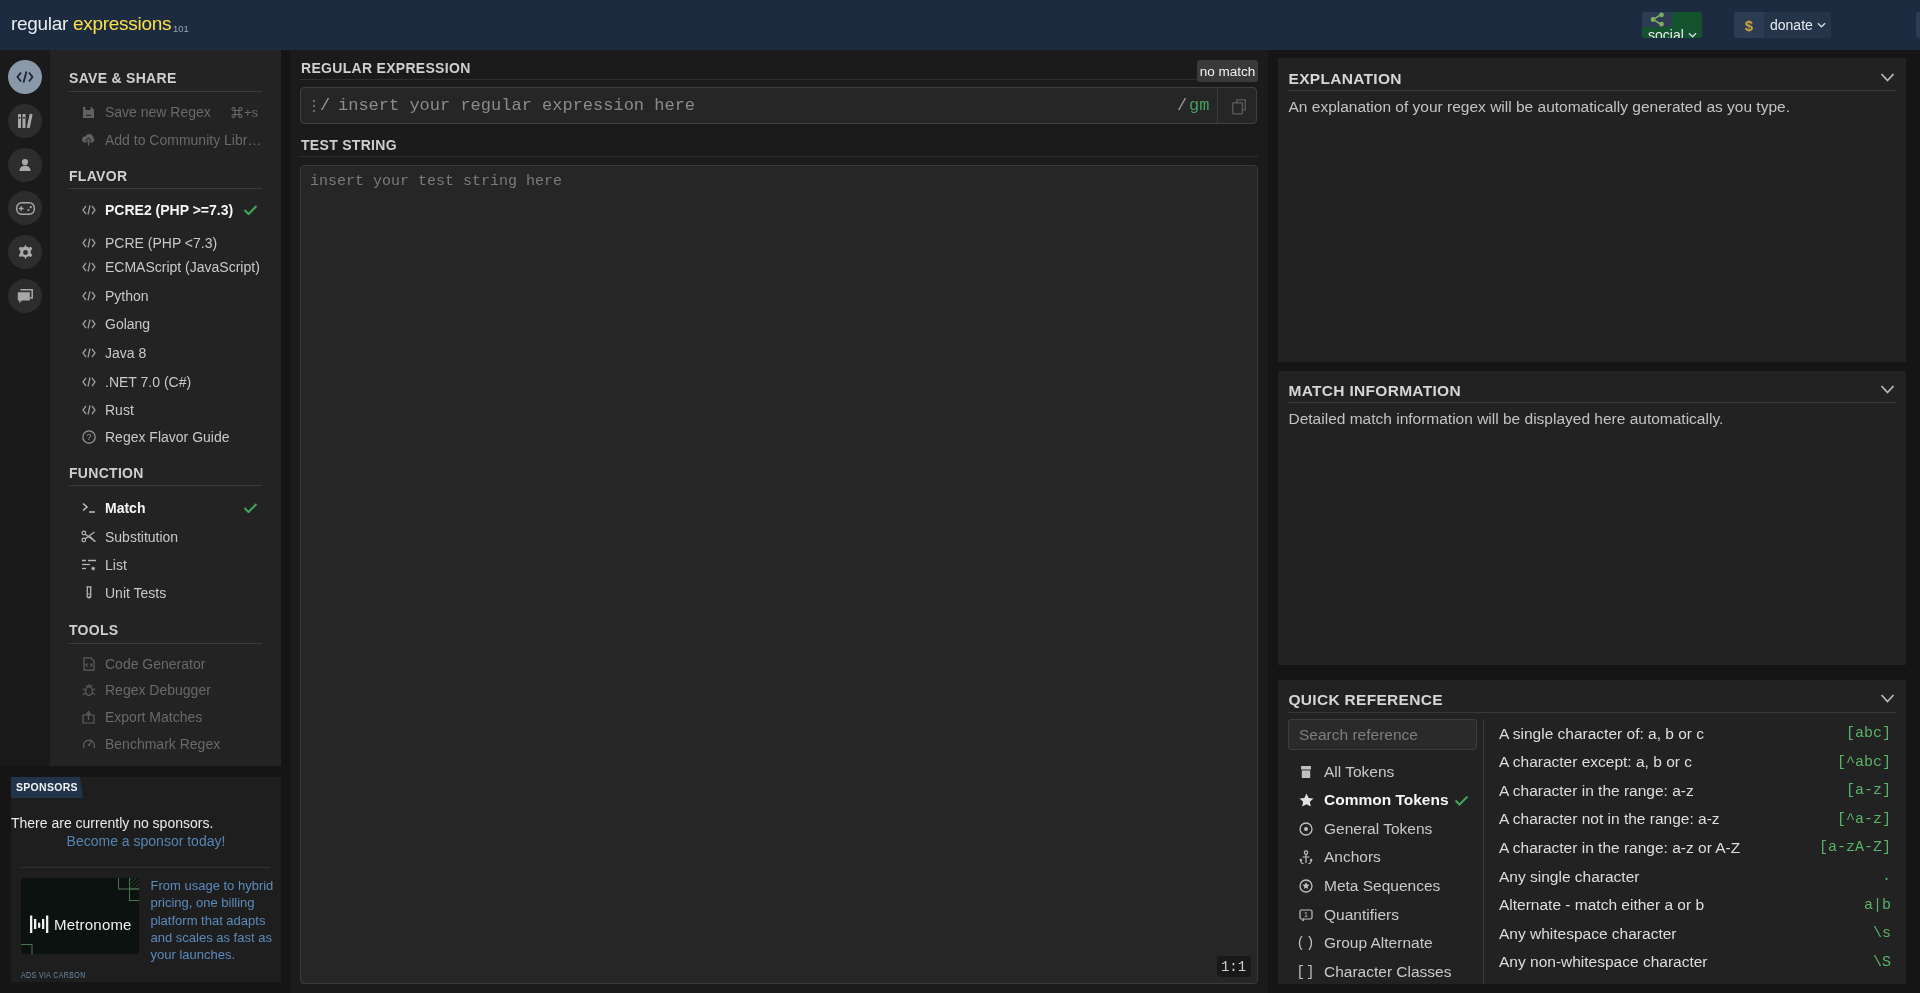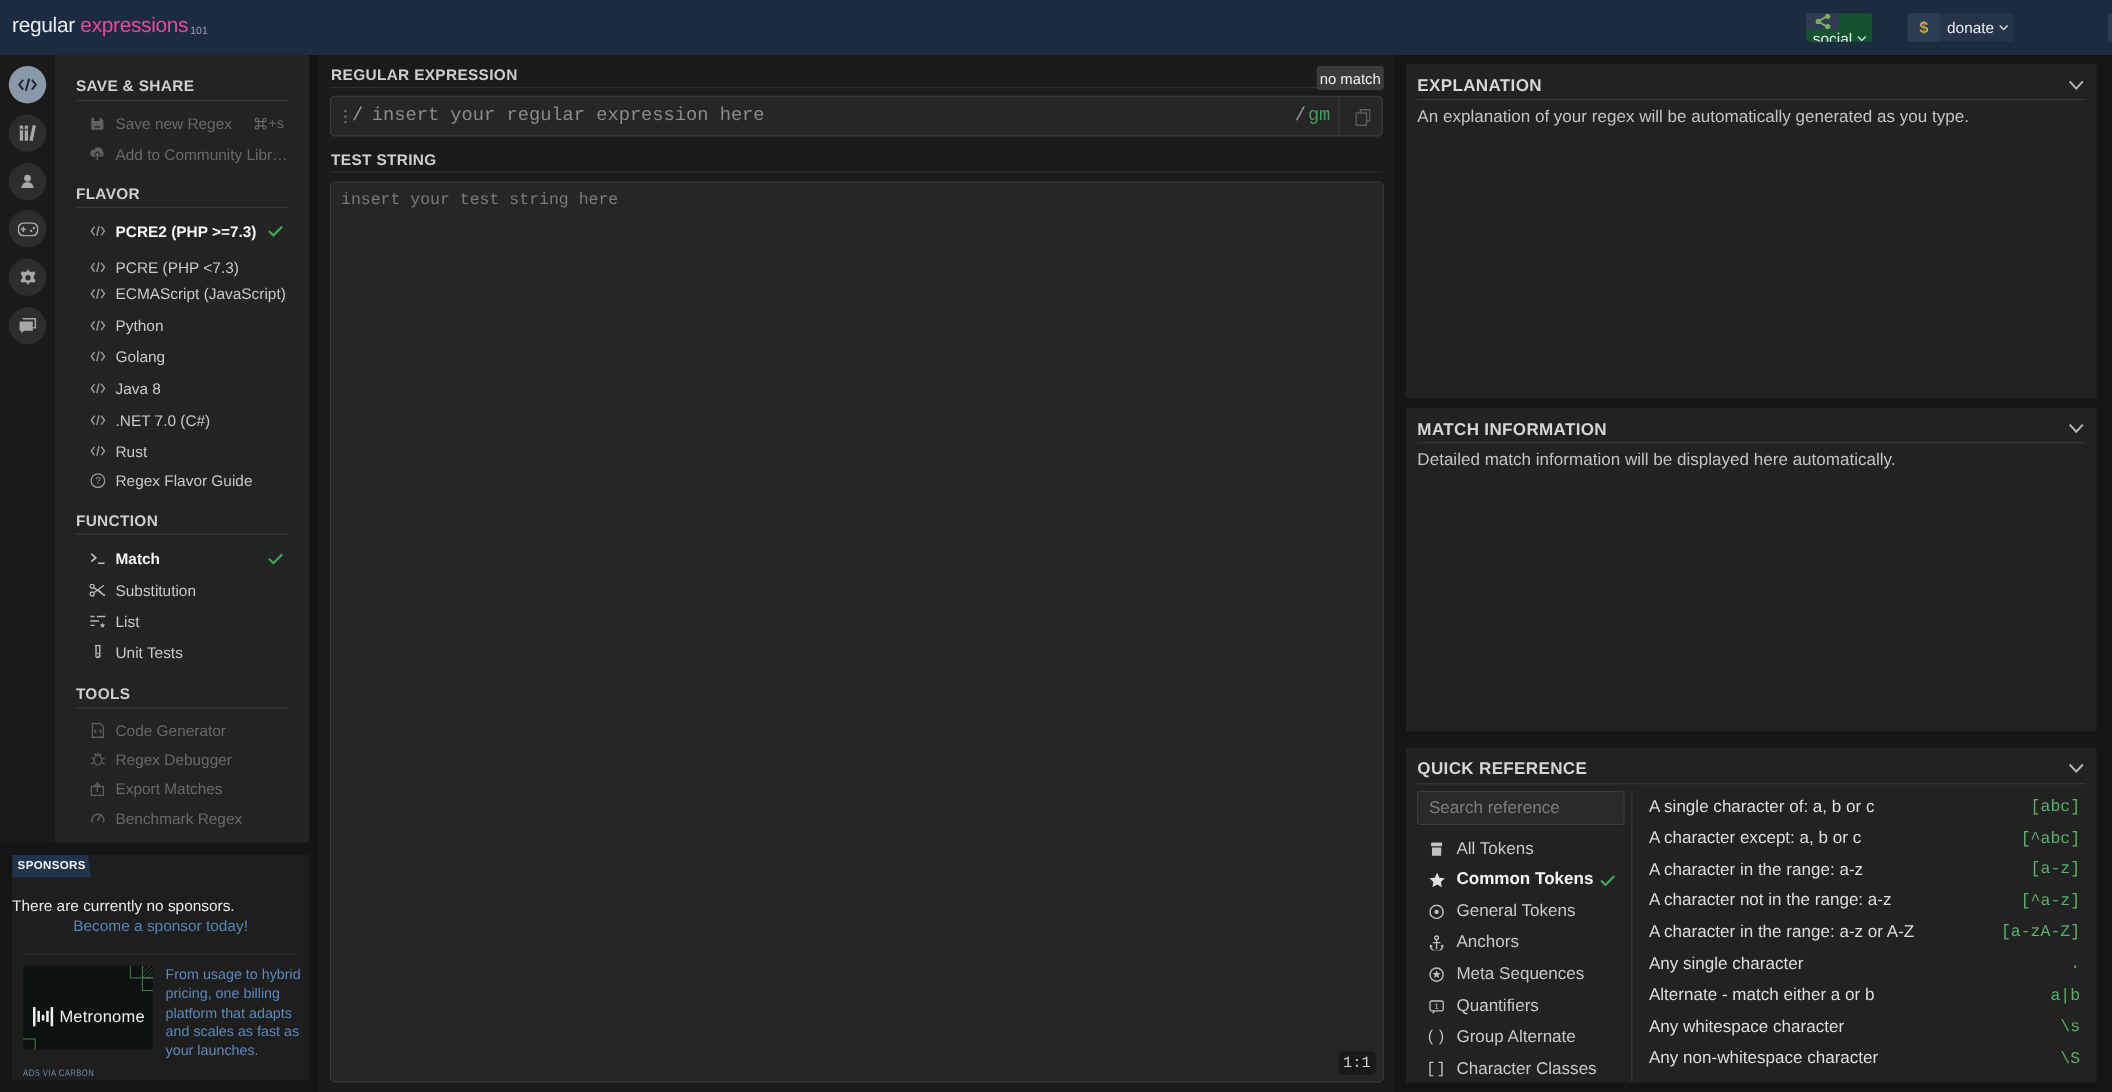--- a/index.html
+++ b/index.html
@@ -23,21 +23,21 @@
 .qrow .qchk { margin-left:5px; }
 .qrow .sel { color:#f5f5f5; font-weight:bold; }
 .rrow { position:absolute; left:221px; width:392px; height:22px; margin-top:-11px; display:flex; align-items:center;
   font-size:15.5px; color:#dedede; white-space:nowrap; }
 .rrow .rcode { position:absolute; right:0; font-family:"Liberation Mono",monospace; font-size:15px; color:#58b368; }
 </style>
 </head>
 <body>
 
 <div class="abs" style="left:0;top:0;width:1920px;height:50px;background:#1c2b40;">
-  <div class="abs" style="left:11px;top:13px;font-size:19px;letter-spacing:-0.3px;color:#e9ecef;">regular <span style="color:#ec4899;margin-top:44px;">expressions</span></div>
+  <div class="abs" style="left:11px;top:13px;font-size:19px;letter-spacing:-0.3px;color:#e9ecef;">regular <span style="color:#fde047;margin-top:44px;">expressions</span></div>
   <div class="abs" style="left:173px;top:23px;font-size:9.5px;color:#9aa3ae;">101</div>
 
   <div class="abs" style="left:1642px;top:12px;height:26px;border-radius:3px;overflow:hidden;display:flex;align-items:stretch;background:#14532d;flex-direction:column;">
     <div style="width:30px;background:#2d3c52;display:flex;align-items:center;justify-content:center;">
       <svg width="15" height="15" viewBox="0 0 15 15">
           <g fill="none" stroke="#7fae62" stroke-width="1.6">
             <circle cx="3" cy="7.5" r="1.6" fill="#7fae62"></circle>
             <circle cx="11.5" cy="2.8" r="1.6" fill="#7fae62"></circle>
             <circle cx="11.5" cy="12.2" r="1.6" fill="#7fae62"></circle>
             <path d="M4.5 6.6 L10 3.2 M4.5 8.4 L10 11.8"></path>

